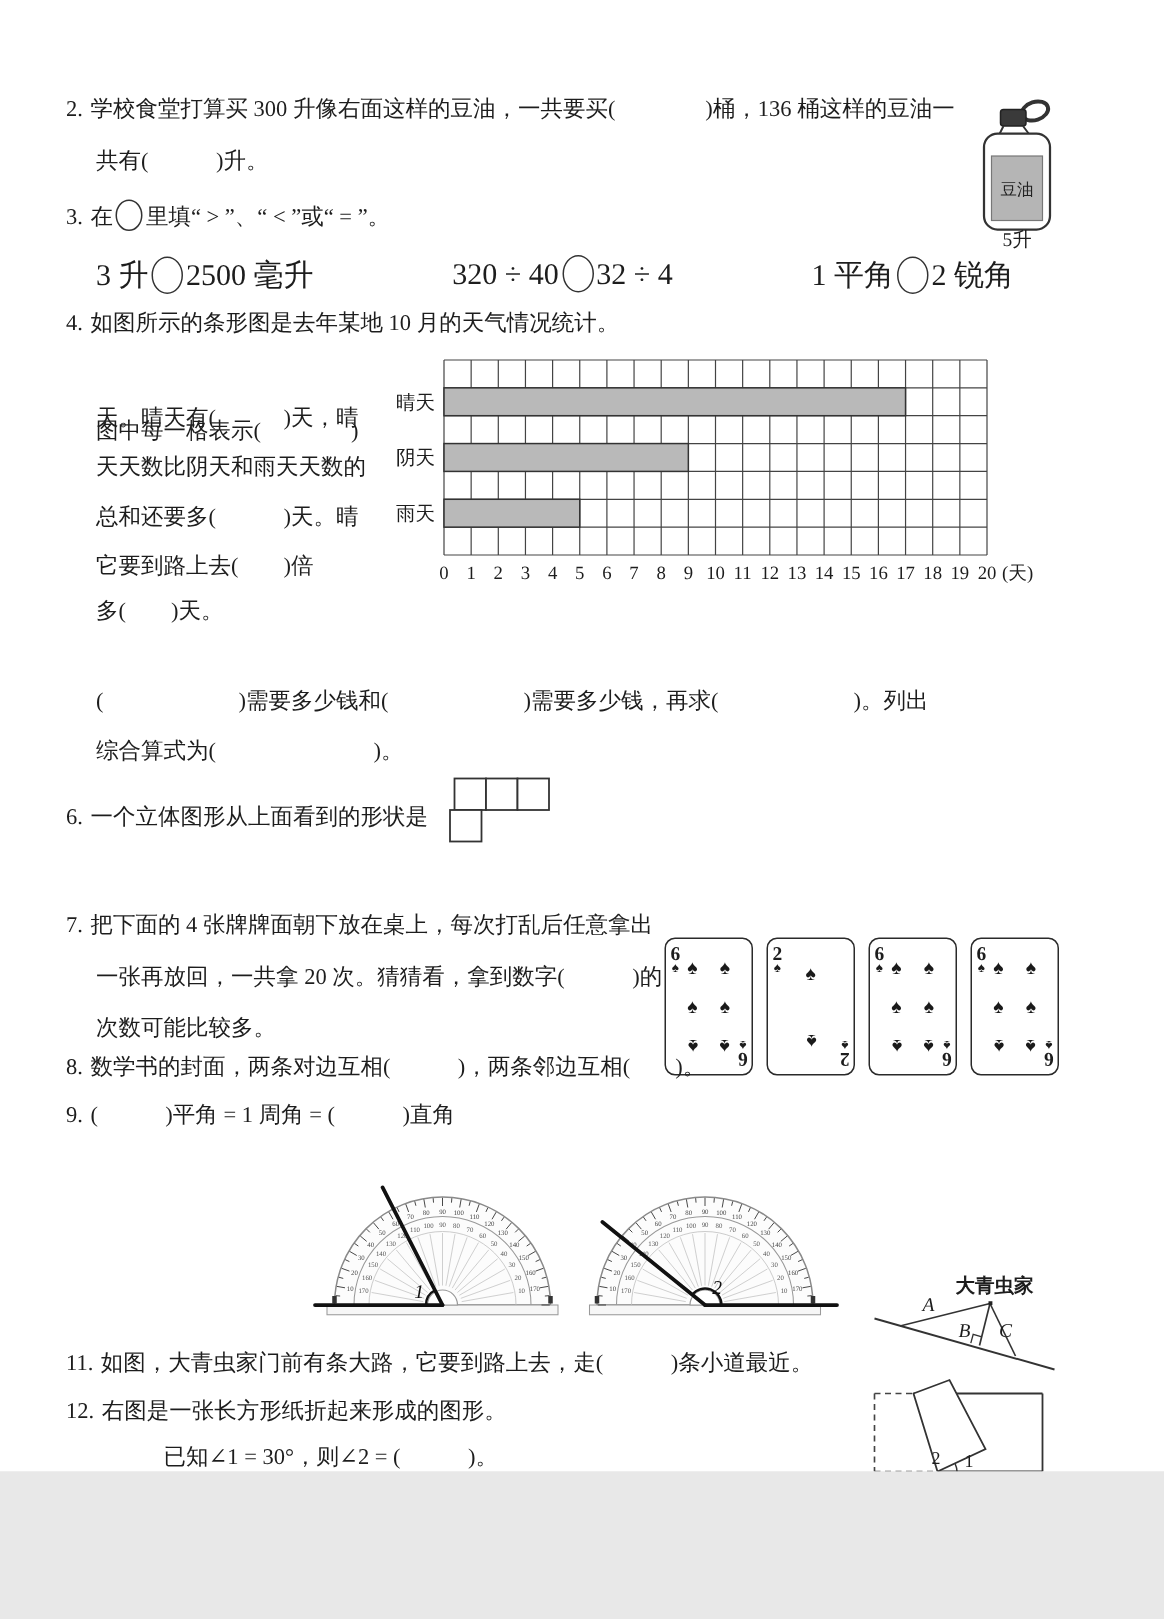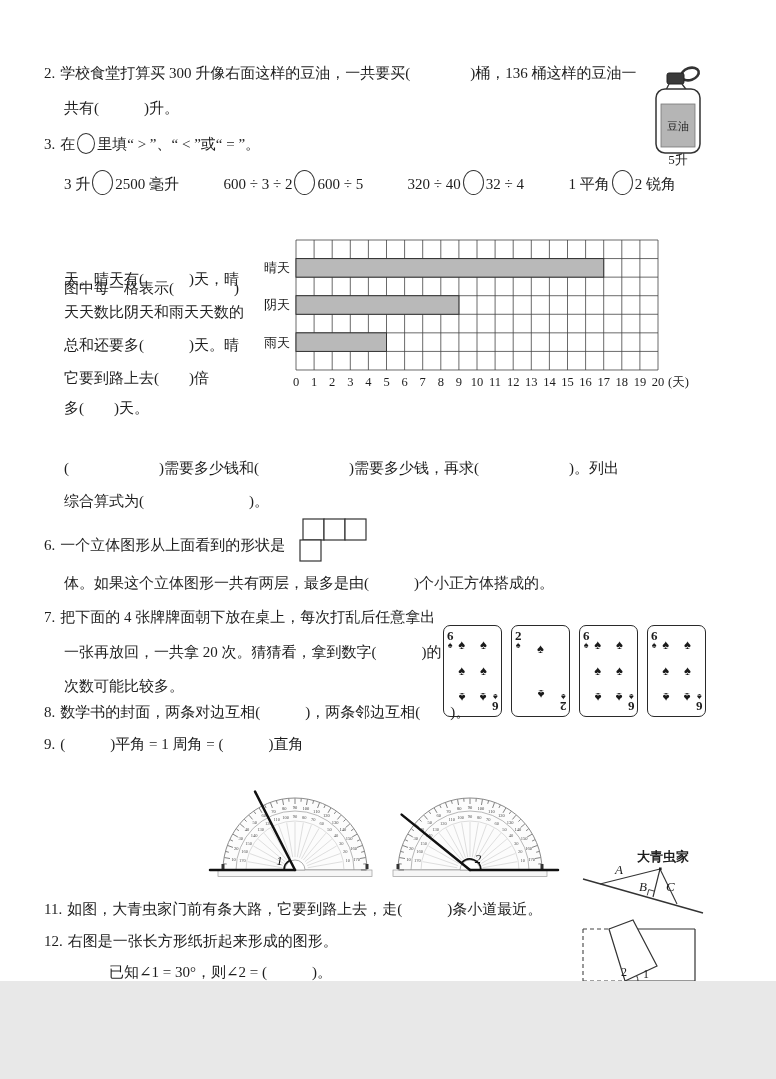--- a/index.html
+++ b/index.html
@@ -5,21 +5,21 @@
   html,body{margin:0;padding:0;background:#e8e8e8;}
   .page{position:relative;width:776px;height:981px;background:#ffffff;overflow:hidden;
         font-family:"Liberation Serif","DejaVu Serif",serif;color:#1d1d1d;}
   .abs{position:absolute;}
   .line{position:absolute;white-space:nowrap;font-size:15px;line-height:19px;color:#1d1d1d;}
   .qnum{margin-right:5px;}
   .circle{display:inline-block;width:19px;height:23px;border:1.3px solid #333;border-radius:50%;
           vertical-align:-6px;margin:0 2px;}
   .circle.small{width:16px;height:19px;vertical-align:-5px;}
   .cmp-row{position:absolute;left:64px;top:170px;width:612px;display:flex;justify-content:space-between;
-           font-size:15px;white-space:nowrap;}
+           font-size:20px;white-space:nowrap;}
   .cards{position:absolute;left:443px;top:625px;display:flex;gap:9px;}
   .card{position:relative;width:57px;height:90px;background:#fff;border:1.5px solid #2a2a2a;border-radius:7px;}
   .corner{position:absolute;display:flex;flex-direction:column;align-items:center;line-height:1;}
   .corner.tl{left:3px;top:3px;}
   .corner.br{right:3px;bottom:3px;transform:rotate(180deg);}
   .corner .rank{font-size:13px;font-weight:600;}
   .corner .csuit{font-size:9px;margin-top:-1px;}
   .pip{position:absolute;font-size:13px;transform:translate(-50%,-50%);color:#1a1a1a;}
   svg text{font-family:"Liberation Serif","DejaVu Serif",serif;}
 </style>
@@ -38,25 +38,25 @@
     <rect x="8" y="27" width="44" height="64" rx="9" fill="#ffffff" stroke="#333" stroke-width="1.5"></rect>
     <rect x="13" y="42" width="34" height="43" fill="#b5b5b5" stroke="#777" stroke-width="0.8"></rect>
     <text x="30" y="68" text-anchor="middle" font-size="11" fill="#222">豆油</text>
     <text x="30" y="102" text-anchor="middle" font-size="13" fill="#1d1d1d">5升</text>
   </svg>
 
   <div class="line" style="left:44px;top:133px;"><span class="qnum">3.</span><span>在</span><span class="circle small"></span><span>里填“ &gt; ”、“ &lt; ”或“ = ”。</span></div>
 
   <div class="cmp-row">
     <span><span>3 升</span><span class="circle"></span><span>2500 毫升</span></span>
-    <span><span>600 ÷ 3 ÷ 2</span><span class="circle"></span><span>600 ÷ 5</span></span>
     <span><span>320 ÷ 40</span><span class="circle"></span><span>32 ÷ 4</span></span>
     <span><span>1 平角</span><span class="circle"></span><span>2 锐角</span></span>
   </div>
 
+  <div class="line" style="left:44px;top:207px;"><span class="qnum">4.</span><span>如图所示的条形图是去年某地 10 月的天气情况统计。</span></div>
   <div class="line" style="left:64px;top:237px;margin-top:42px;">图中每一格表示(　　　　)</div>
   <div class="line" style="left:64px;top:270px;">天。晴天有(　　　)天，晴</div>
   <div class="line" style="left:64px;top:303px;">天天数比阴天和雨天天数的</div>
   <div class="line" style="left:64px;top:336px;">总和还要多(　　　)天。晴</div>
   <div class="line" style="left:64px;top:369px;">它要到路上去(　　)倍</div>
   <div class="line" style="left:64px;top:399px;">多(　　)天。</div>
 
   <svg id="weather-chart" class="abs" style="left:240px;top:231px;" width="470" height="165" viewBox="0 0 470 165">
       <line x1="56" y1="9" x2="56" y2="138.99" stroke="#444" stroke-width="0.8"></line>
       <line x1="74.1" y1="9" x2="74.1" y2="138.99" stroke="#444" stroke-width="0.8"></line>
@@ -122,21 +122,20 @@
 
   <div class="line" style="left:44px;top:536px;"><span class="qnum">6.</span><span>一个立体图形从上面看到的形状是</span></div>
   <svg class="abs" style="left:296px;top:517px;" width="74" height="47" viewBox="0 0 74 47">
     <g fill="#ffffff" stroke="#333" stroke-width="1.2">
       <rect x="7" y="2" width="21" height="21"></rect>
       <rect x="28" y="2" width="21" height="21"></rect>
       <rect x="49" y="2" width="21" height="21"></rect>
       <rect x="4" y="23" width="21" height="21"></rect>
     </g>
   </svg>
-  <div class="line" style="left:64px;top:574px;">体。如果这个立体图形一共有两层，最多是由(　　　)个小正方体搭成的。</div>
 
   <div class="line" style="left:44px;top:608px;"><span class="qnum">7.</span><span>把下面的 4 张牌牌面朝下放在桌上，每次打乱后任意拿出</span></div>
   <div class="line" style="left:64px;top:643px;">一张再放回，一共拿 20 次。猜猜看，拿到数字(　　　)的</div>
   <div class="line" style="left:64px;top:677px;">次数可能比较多。</div>
 
   <div class="cards">
     <div class="card">
       <div class="corner tl">
           <span class="rank">6</span>
           <span class="csuit">♠</span>

